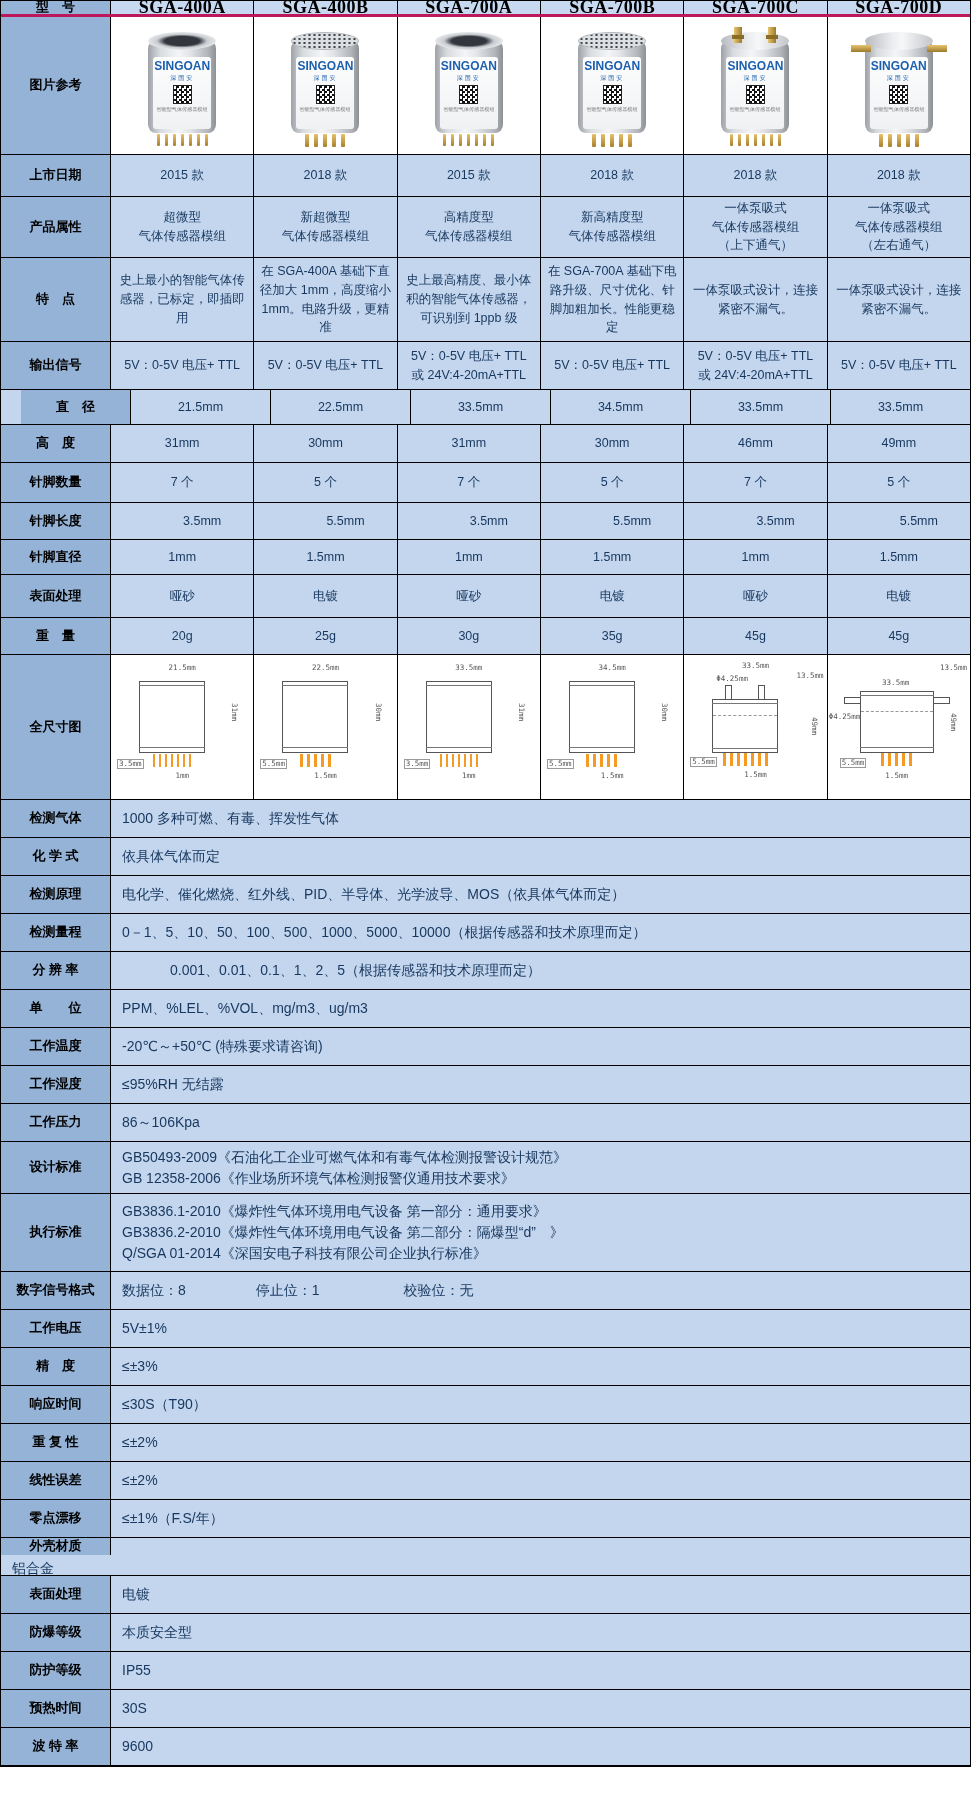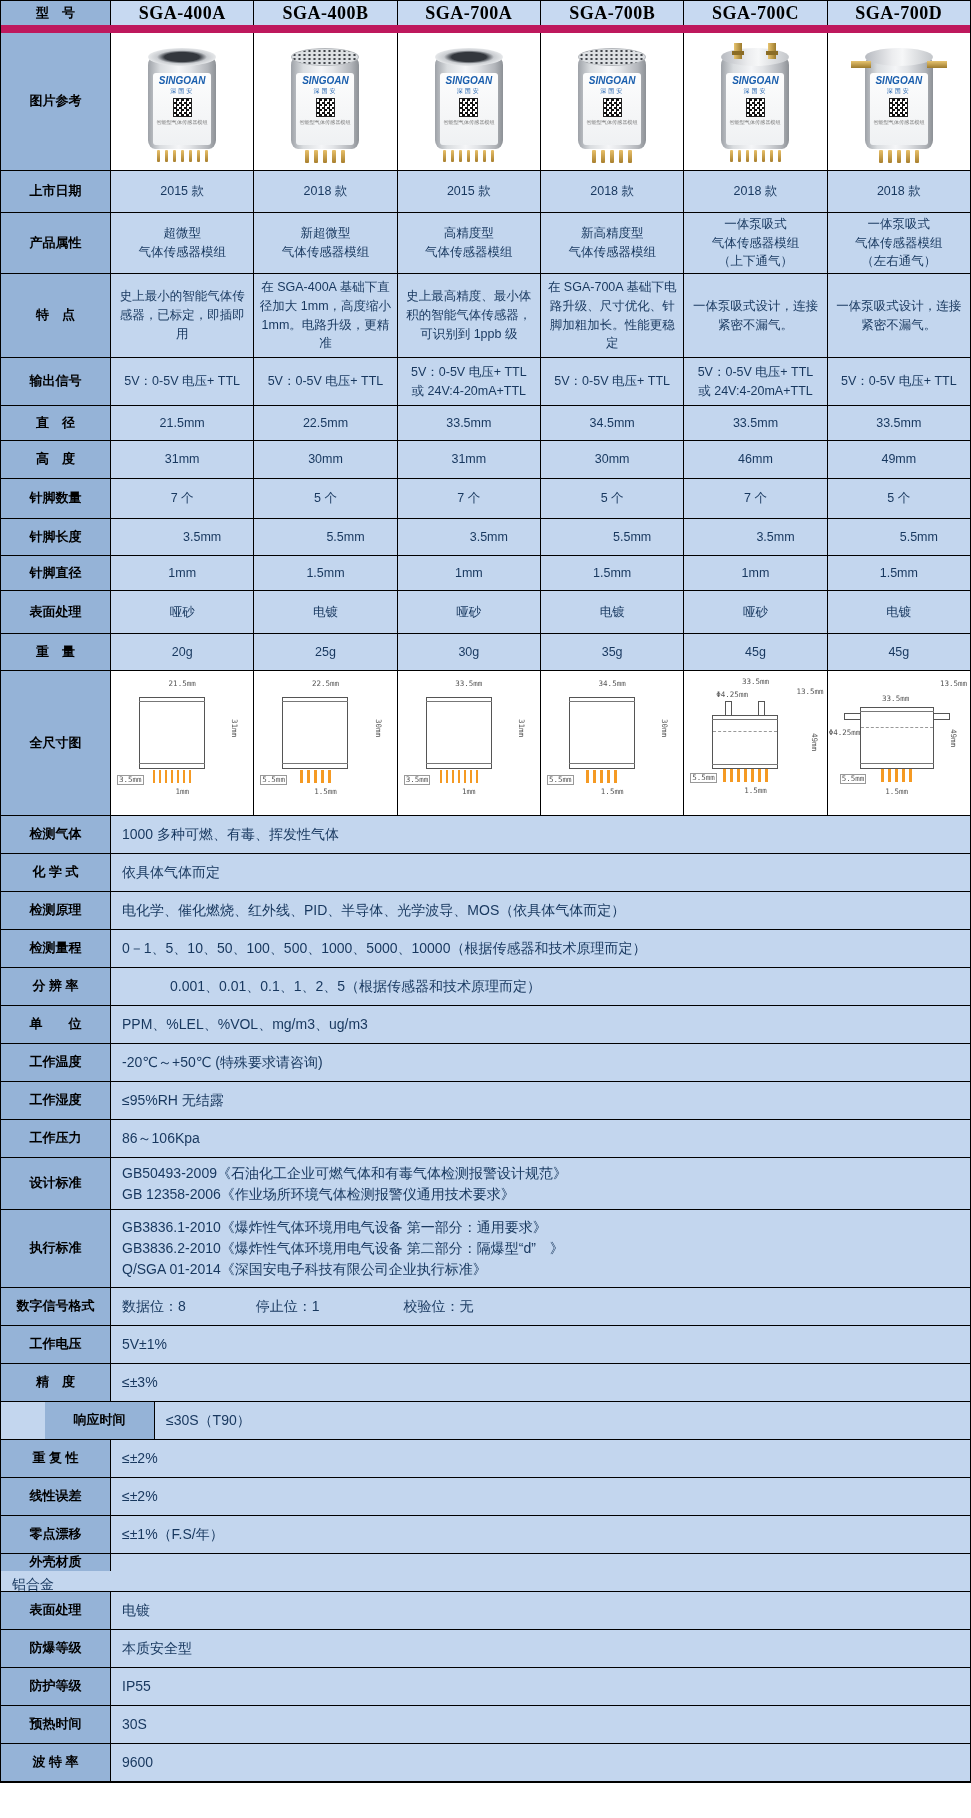--- a/index.html
+++ b/index.html
@@ -3,36 +3,36 @@
 <meta charset="utf-8">
 <style>
   html,body{margin:0;padding:0;background:#fff;}
   *{box-sizing:border-box;}
   .sheet{width:971px;border:1px solid #000;font-family:"Liberation Sans","DejaVu Sans",sans-serif;}
   .row{display:flex;border-bottom:1px solid #000;background:#c3d6ee;}
   .cell{border-right:1px solid #000;display:flex;align-items:center;justify-content:center;text-align:center;min-width:0;}
   .cell:last-child{border-right:none;}
   .label-cell{width:110px;flex:none;background:#95b3d7;font-weight:bold;color:#000;font-size:13px;line-height:1.3;white-space:pre-line;}
   .val-cell{flex:1;color:#17375e;font-size:12.5px;white-space:pre-line;line-height:1.5;padding:2px 5px;}
-  .header-row{height:32px;border-bottom:8px solid #be185d;}
+  .header-row{height:16px;border-bottom:3px solid #be185d;}
   .model-cell{flex:1;background:#c7d9f1;font-family:"Liberation Serif","DejaVu Serif",serif;font-weight:bold;font-size:18px;color:#000;letter-spacing:.5px;}
   .image-row{height:138px;}
   .img-cell{flex:1;background:#fff;overflow:hidden;position:relative;}
   .diagram-row{height:145px;}
   .full-row .fval{flex:1;justify-content:flex-start;text-align:left;padding:3px 11px;font-size:14px;color:#17375e;white-space:pre-line;line-height:1.5;display:flex;align-items:center;}
   
   .sensor{position:relative;width:76px;height:118px;margin:7px auto 0;}
   .sbody{position:absolute;left:4px;right:4px;top:10px;bottom:15px;border-radius:7px/9px;
     background:linear-gradient(90deg,#9ea2a8,#d9dcdf 18%,#f4f5f7 45%,#e2e4e7 62%,#b2b5ba 88%,#8d9196);}
   .scap{position:absolute;left:4px;right:4px;top:2px;height:18px;border-radius:50%;
     background:radial-gradient(ellipse at 50% 50%,#33373d 0 36%,#6a6e74 42%,#c9ccd0 52%,#e8eaec 72%,#a9acb1);}
   .vperf .scap{background-color:#dde0e3;background-image:radial-gradient(#41454b 1px,transparent 1.4px);background-size:5px 4px;border:1px solid #b4b7bb;}
   .vpump .scap{background:linear-gradient(90deg,#b7bac0,#ecedef 40%,#f6f7f8 55%,#c3c6ca);}
   .slabel{position:absolute;left:9px;right:9px;top:27px;bottom:19px;background:linear-gradient(180deg,#fdfdfd,#eff1f3);border-radius:3px;display:flex;flex-direction:column;align-items:center;gap:1px;padding-top:2px;overflow:hidden;}
-  .brand{font-size:10px;font-weight:bold;font-style:italic;color:#1b5fae;white-space:nowrap;text-align:center;}
+  .brand{font-size:12px;font-weight:bold;color:#1b5fae;white-space:nowrap;text-align:center;}
   .bsub{font-size:6px;color:#1b5fae;letter-spacing:2px;white-space:nowrap;}
   .qr{width:19px;height:19px;margin-top:1px;background:repeating-conic-gradient(#111 0 25%,#fff 0 50%);background-size:5px 5px;border:1px solid #222;flex:none;}
   .scapt{font-size:6px;color:#777;white-space:nowrap;transform:scale(.85);}
   .pins{position:absolute;left:0;right:0;bottom:1px;height:13px;display:flex;justify-content:center;gap:5px;}
   .pins i{width:3px;height:12px;background:linear-gradient(180deg,#e8c06a,#a9802e);border-radius:1px;}
   .pins.pk i{width:4px;height:13px;gap:7px;}
   .tube{position:absolute;background:linear-gradient(90deg,#e7c470,#9c7a2c);z-index:2;}
   .v700c .tube{width:8px;height:16px;top:-3px;}
   .v700c .tube::after{content:'';position:absolute;left:-2px;right:-2px;top:8px;height:4px;background:#8a6c26;}
   .v700c .t1{left:17px;}.v700c .t2{right:17px;}
@@ -267,21 +267,21 @@
         <div class="cell label-cell">输出信号</div>
         <div class="cell val-cell">5V：0-5V 电压+ TTL</div>
         <div class="cell val-cell">5V：0-5V 电压+ TTL</div>
         <div class="cell val-cell">5V：0-5V 电压+ TTL
 或 24V:4-20mA+TTL</div>
         <div class="cell val-cell">5V：0-5V 电压+ TTL</div>
         <div class="cell val-cell">5V：0-5V 电压+ TTL
 或 24V:4-20mA+TTL</div>
         <div class="cell val-cell">5V：0-5V 电压+ TTL</div>
       </div>
-      <div class="row spec-row" style="height: 35px;">
+      <div class="row spec-row" style="height: 35px; padding-left: 20px;">
         <div class="cell label-cell">直　径</div>
         <div class="cell val-cell">21.5mm</div>
         <div class="cell val-cell">22.5mm</div>
         <div class="cell val-cell">33.5mm</div>
         <div class="cell val-cell">34.5mm</div>
         <div class="cell val-cell">33.5mm</div>
         <div class="cell val-cell">33.5mm</div>
       </div>
       <div class="row spec-row" style="height: 38px;">
         <div class="cell label-cell">高　度</div>
@@ -516,21 +516,21 @@
         <div class="cell fval">数据位：8　　　　　停止位：1　　　　　　校验位：无</div>
       </div>
       <div class="row full-row" style="height: 38px;">
         <div class="cell label-cell">工作电压</div>
         <div class="cell fval">5V±1%</div>
       </div>
       <div class="row full-row" style="height: 38px;">
         <div class="cell label-cell">精　度</div>
         <div class="cell fval">≤±3%</div>
       </div>
-      <div class="row full-row" style="height: 38px; padding-left: 44px;">
+      <div class="row full-row" style="height: 38px;">
         <div class="cell label-cell">响应时间</div>
         <div class="cell fval">≤30S（T90）</div>
       </div>
       <div class="row full-row" style="height: 38px;">
         <div class="cell label-cell">重 复 性</div>
         <div class="cell fval">≤±2%</div>
       </div>
       <div class="row full-row" style="height: 38px;">
         <div class="cell label-cell">线性误差</div>
         <div class="cell fval">≤±2%</div>

